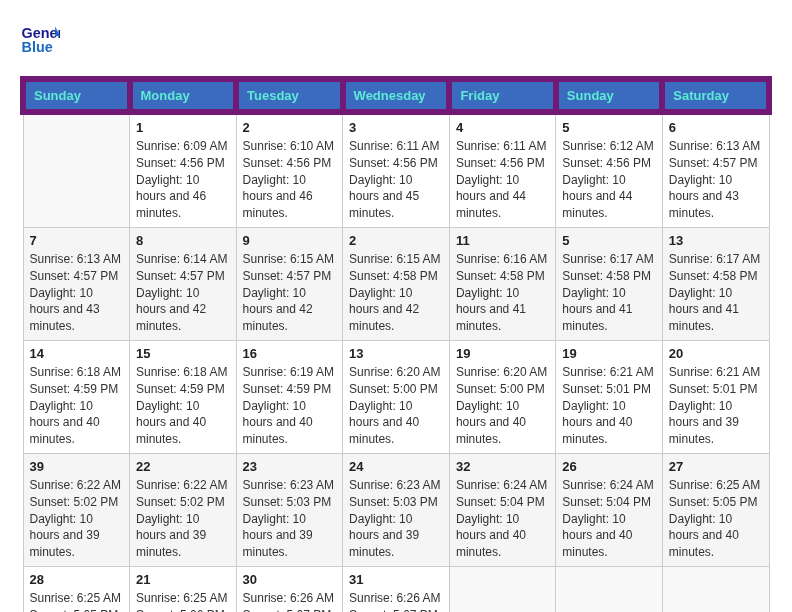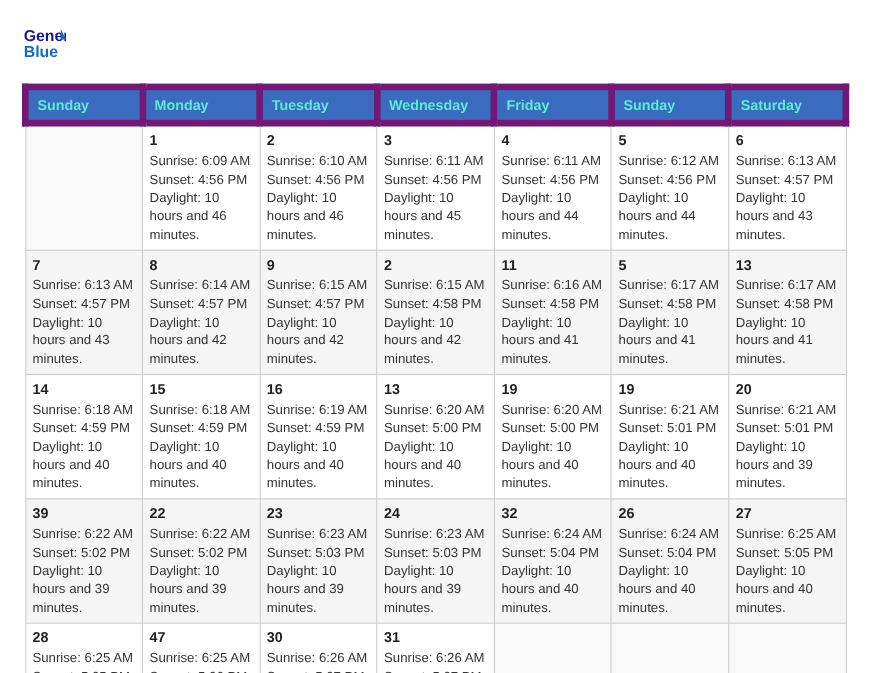--- a/index.html
+++ b/index.html
@@ -228,21 +228,21 @@
           <span class="day-num">27</span>
           <div class="day-info">Sunrise: 6:25 AM<br>Sunset: 5:05 PM<br>Daylight: 10 hours and 40 minutes.</div>
         </td>
       </tr>
       <tr>
         <td>
           <span class="day-num">28</span>
           <div class="day-info">Sunrise: 6:25 AM<br>Sunset: 5:05 PM<br>Daylight: 10 hours and 40 minutes.</div>
         </td>
         <td>
-          <span class="day-num">47</span>
+          <span class="day-num">21</span>
           <div class="day-info">Sunrise: 6:25 AM<br>Sunset: 5:06 PM<br>Daylight: 10 hours and 40 minutes.</div>
         </td>
         <td>
           <span class="day-num">30</span>
           <div class="day-info">Sunrise: 6:26 AM<br>Sunset: 5:07 PM<br>Daylight: 10 hours and 40 minutes.</div>
         </td>
         <td>
           <span class="day-num">31</span>
           <div class="day-info">Sunrise: 6:26 AM<br>Sunset: 5:07 PM<br>Daylight: 10 hours and 41 minutes.</div>
         </td>

